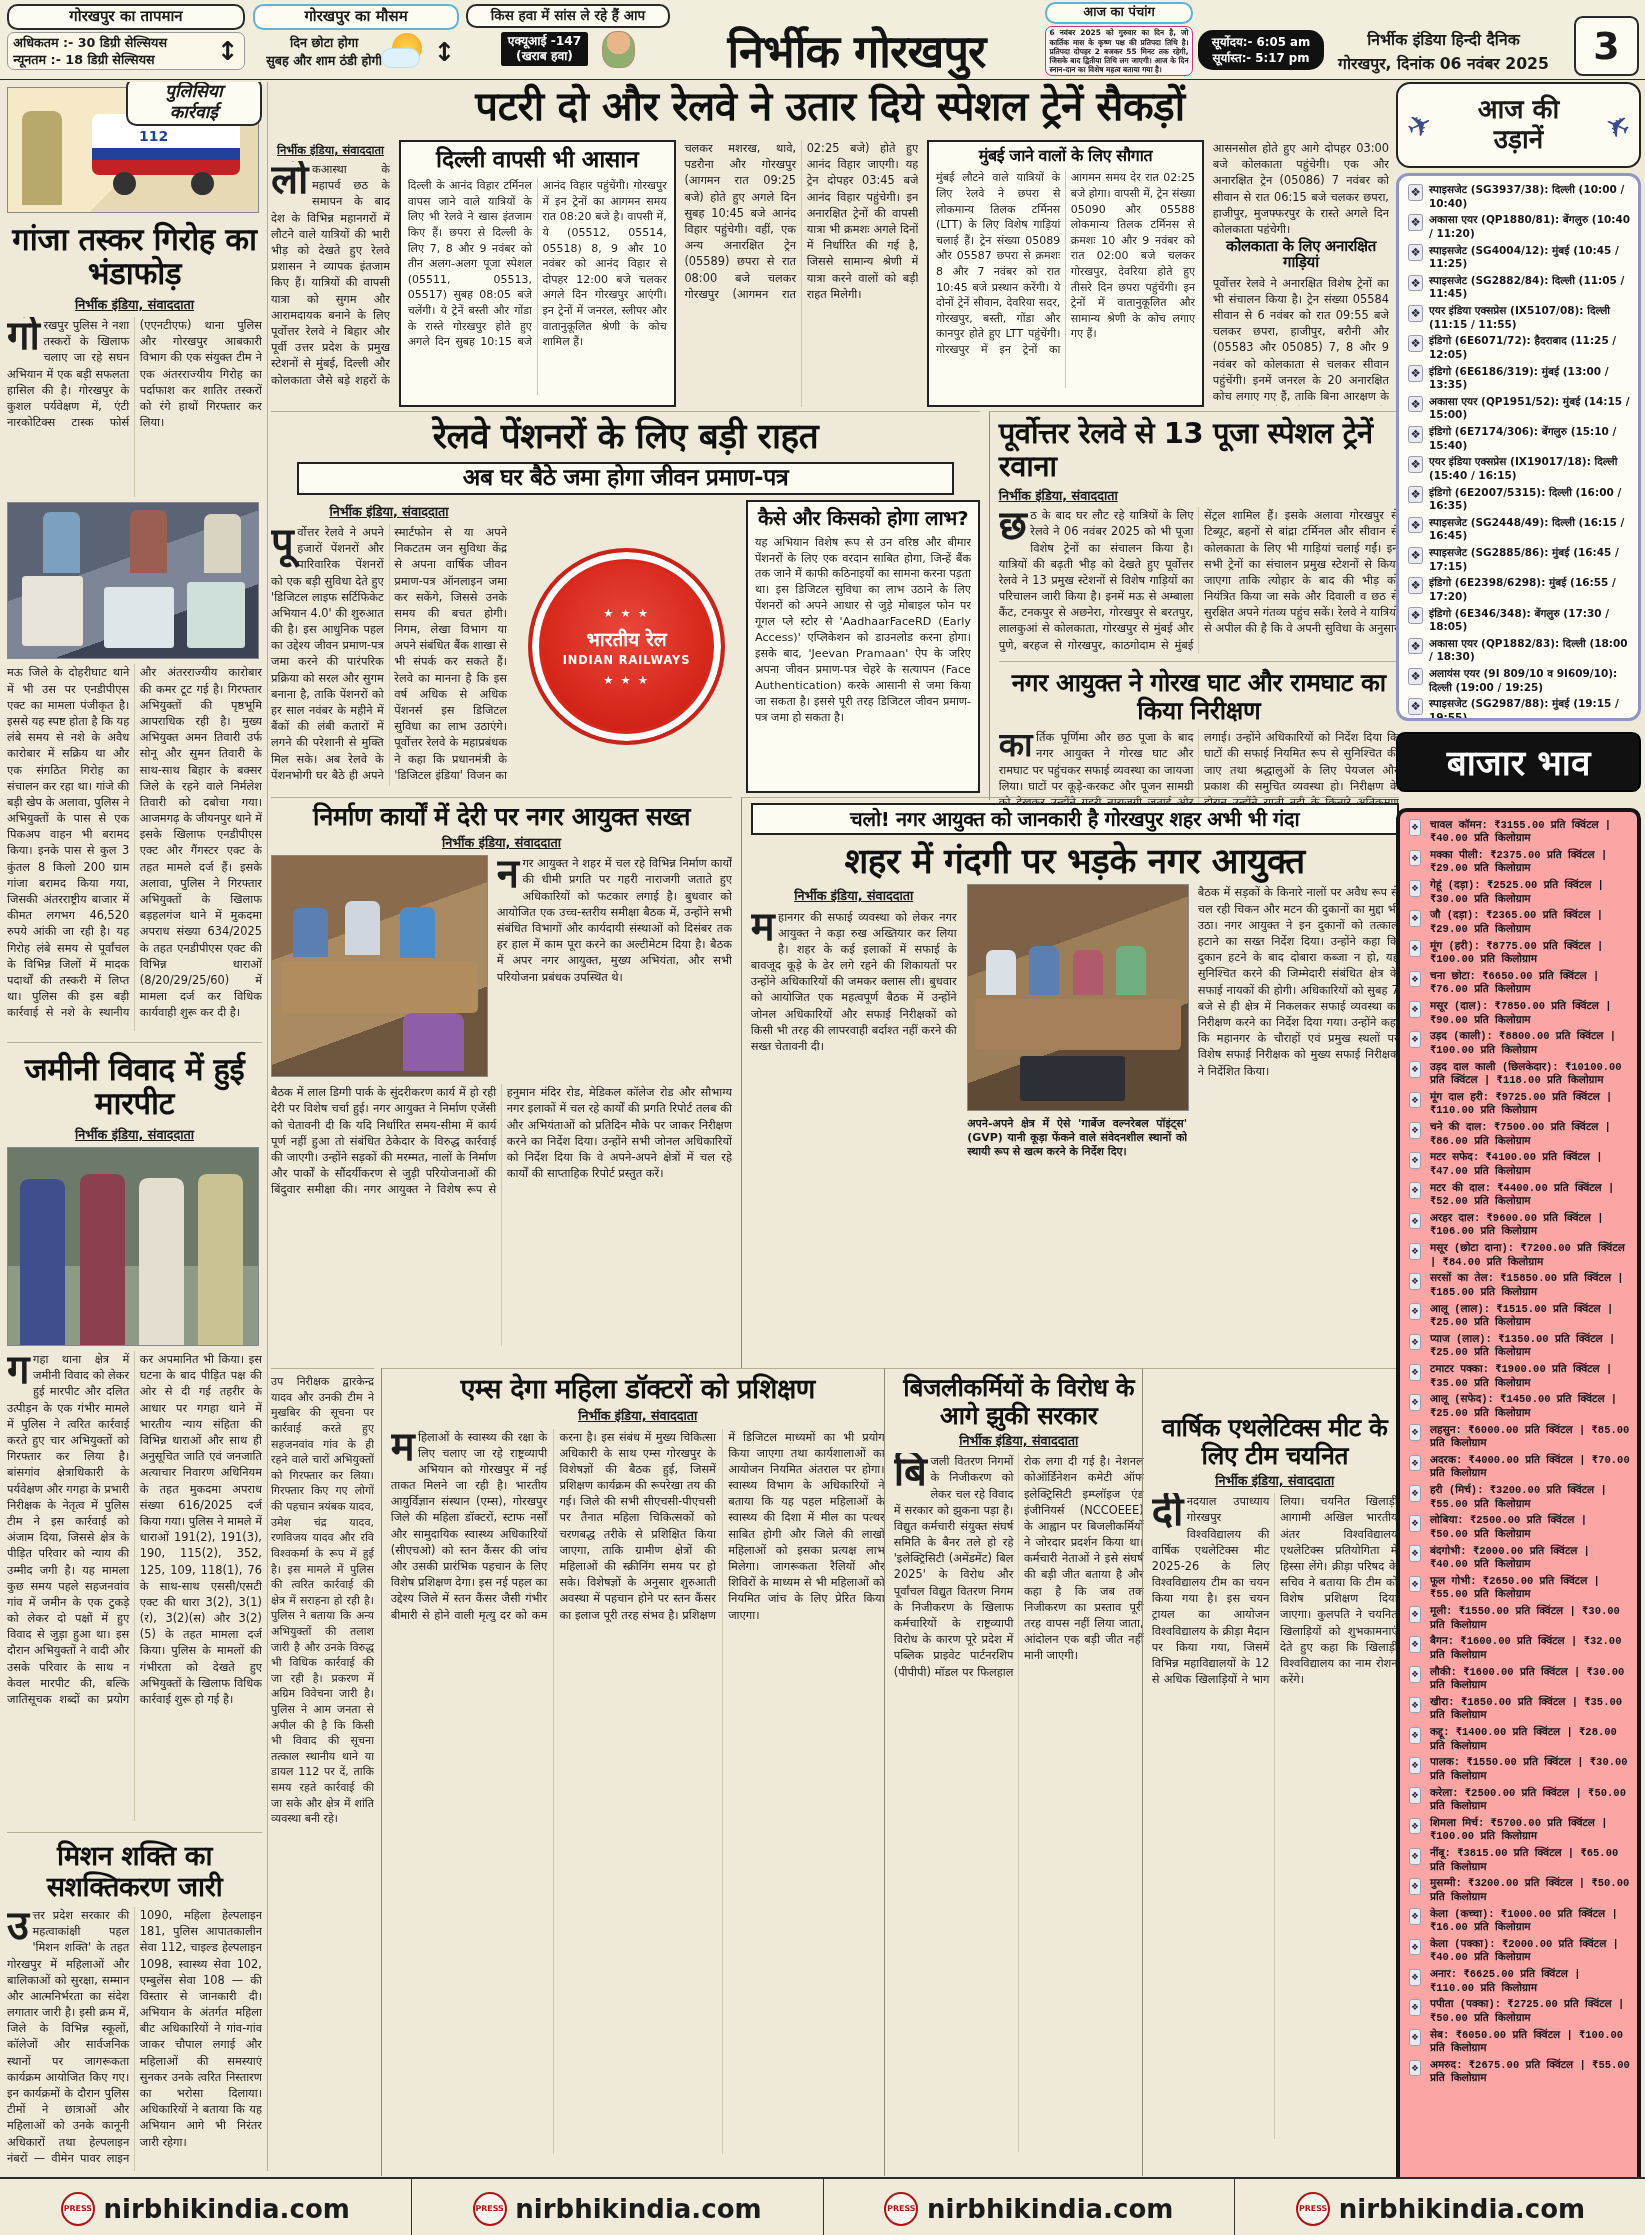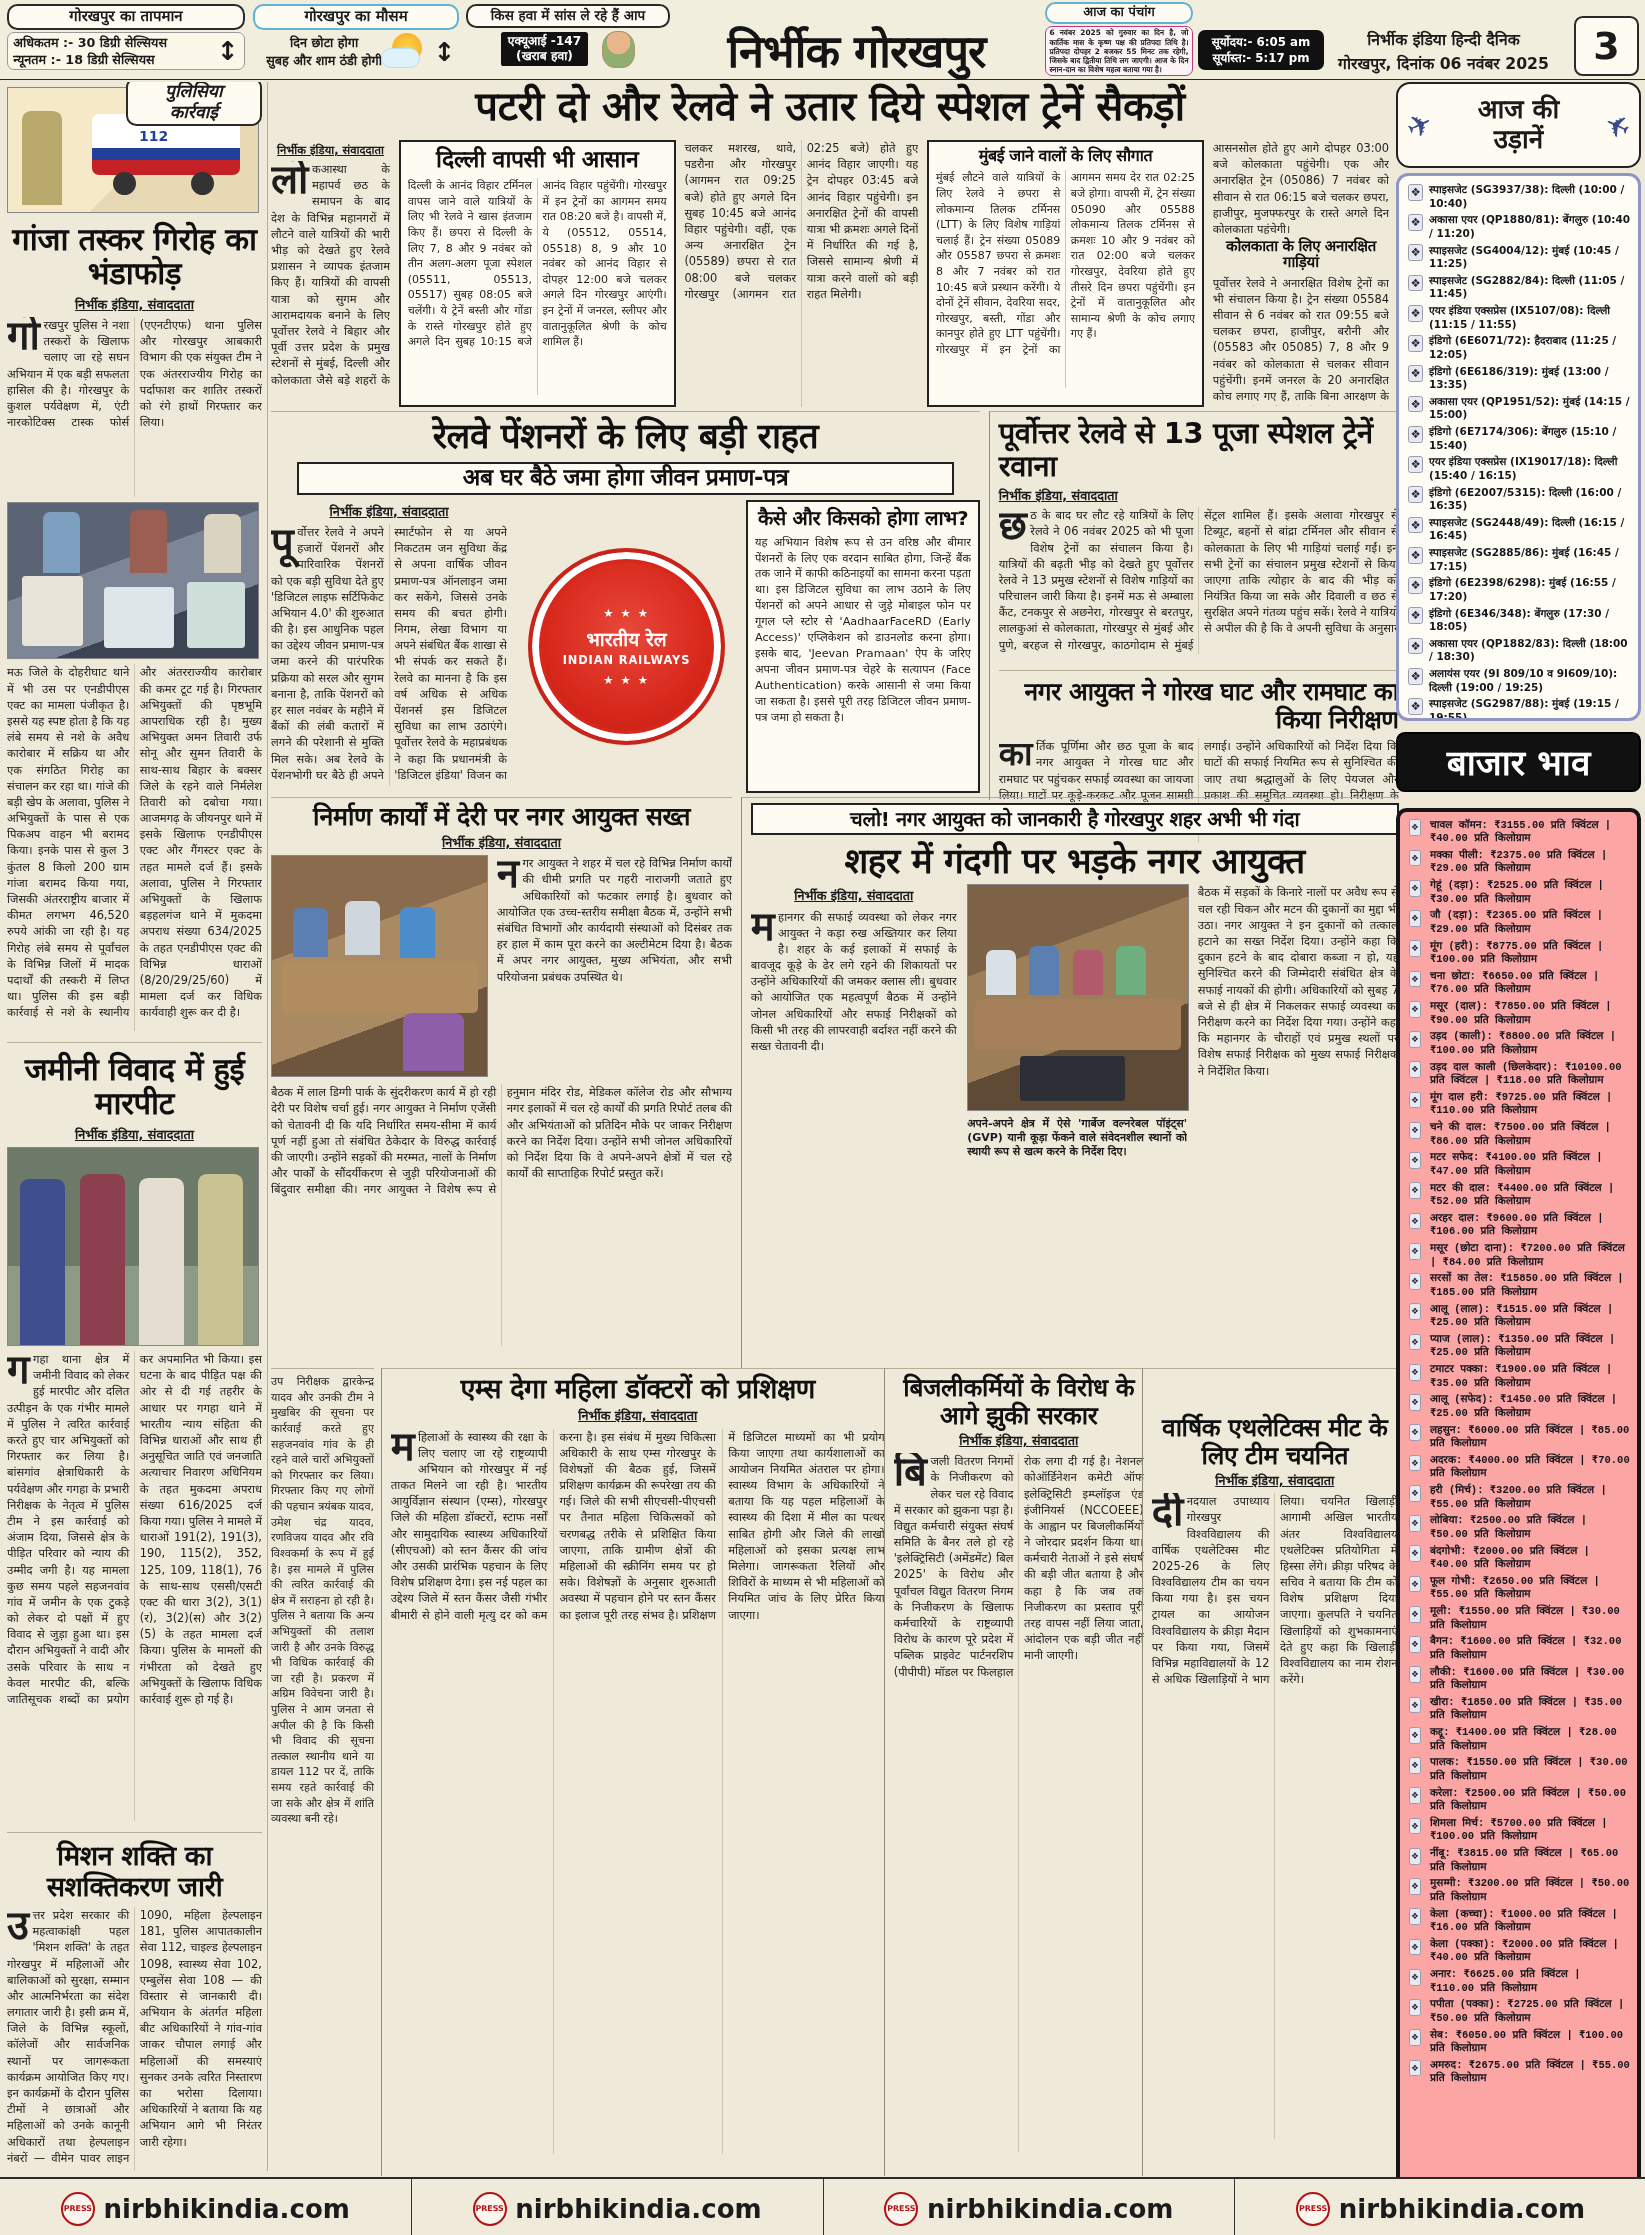--- a/index.html
+++ b/index.html
@@ -83,21 +83,21 @@
       </div>
     </div>
 
     <div class="abs" style="left:673px;top:19px;width:367px;text-align:center;font-size:45px;font-weight:900;letter-spacing:-0.9px;color:#141414;">निर्भीक गोरखपुर</div>
 
     <div class="abs" style="left:1045px;top:1.7px;width:148px;">
       <div class="tab" style="font-size:13px;border-color:#5fb3d6;padding:1.7px 5.2px;">आज का पंचांग</div>
       <div style="margin-top:1.7px;height:45px;overflow:hidden;border:1.7px solid #c2397e;border-radius:7px;background:#fdf4f8;font-size:7.4px;line-height:1.25;padding:1.7px 3.5px;text-align:justify;font-weight:600;">6 नवंबर 2025 को गुरुवार का दिन है, जो कार्तिक मास के कृष्ण पक्ष की प्रतिपदा तिथि है। प्रतिपदा दोपहर 2 बजकर 55 मिनट तक रहेगी, जिसके बाद द्वितीया तिथि लग जाएगी। आज के दिन स्नान-दान का विशेष महत्व बताया गया है।</div>
     </div>
 
-    <div class="abs blackchip" style="left:1198px;top:30px;width:119px;padding:3.5px 3.5px;font-size:11.8px;line-height:1.4;border-radius:7px;">
+    <div class="abs blackchip" style="left:1198px;top:30px;width:119px;padding:3.5px 3.5px;font-size:11.8px;line-height:1.4;border-radius:15px;">
       <div>सूर्योदय:- 6:05 am</div>
       <div>सूर्यास्त:- 5:17 pm</div>
     </div>
 
     <div class="abs" style="left:1324px;top:28px;width:239px;text-align:center;font-weight:bold;font-size:15.7px;line-height:1.5;">
       <div>निर्भीक इंडिया हिन्दी दैनिक</div>
       <div>गोरखपुर, दिनांक 06 नवंबर 2025</div>
     </div>
 
     <div class="abs" style="left:1574px;top:15.7px;width:61px;height:56px;background:#fdfbf2;border:2.2px solid #2a2a2a;border-radius:8.7px;display:flex;align-items:center;justify-content:center;font-size:38px;font-weight:bold;">3</div>
@@ -203,21 +203,21 @@
       </div>
     </div>
   </div>
 
   <div class="abs band vr" style="left:989px;top:411px;width:400px;height:383px;padding:5.2px 0 0 8.7px;">
     <div class="hl" style="font-size:29px;text-align:left;">पूर्वोत्तर रेलवे से 13 पूजा स्पेशल ट्रेनें रवाना</div>
     <div class="byl" style="text-align:left;margin:3.5px 0;">निर्भीक इंडिया, संवाददाता</div>
     <div class="bt b2" style="height:147px;">
       <span class="dc">छ</span><span>ठ के बाद घर लौट रहे यात्रियों के लिए रेलवे ने 06 नवंबर 2025 को भी पूजा विशेष ट्रेनों का संचालन किया है। यात्रियों की बढ़ती भीड़ को देखते हुए पूर्वोत्तर रेलवे ने 13 प्रमुख स्टेशनों से विशेष गाड़ियों का परिचालन जारी किया है। इनमें मऊ से अम्बाला कैंट, टनकपुर से अछनेरा, गोरखपुर से बरतपुर, लालकुआं से कोलकाता, गोरखपुर से मुंबई और पुणे, बरहज से गोरखपुर, काठगोदाम से मुंबई सेंट्रल शामिल हैं। इसके अलावा गोरखपुर से टिब्यूट, बहनों से बांद्रा टर्मिनल और सीवान से कोलकाता के लिए भी गाड़ियां चलाई गईं। इन सभी ट्रेनों का संचालन प्रमुख स्टेशनों से किया जाएगा ताकि त्योहार के बाद की भीड़ को नियंत्रित किया जा सके और दिवाली व छठ से सुरक्षित अपने गंतव्य पहुंच सकें। रेलवे ने यात्रियों से अपील की है कि वे अपनी सुविधा के अनुसार इन ट्रेनों का लाभ उठाएं, समय से स्टेशन पहुंचे और सुविधाओं का लाभ उठाएं।</span>
     </div>
-    <div class="hl band" style="font-size:24.5px;text-align:right;margin-top:16px;padding-top:7px;">नगर आयुक्त ने गोरख घाट और रामघाट का किया निरीक्षण</div>
+    <div class="hl band" style="font-size:24.5px;text-align:center;margin-top:7px;padding-top:7px;">नगर आयुक्त ने गोरख घाट और रामघाट का किया निरीक्षण</div>
     <div class="bt b2" style="height:105px;margin-top:5.2px;">
       <span class="dc" style="font-size:33px;">का</span><span>र्तिक पूर्णिमा और छठ पूजा के बाद नगर आयुक्त ने गोरख घाट और रामघाट पर पहुंचकर सफाई व्यवस्था का जायजा लिया। घाटों पर कूड़े-करकट और पूजन सामग्री को देखकर उन्होंने गहरी नाराजगी जताई और संबंधित सफाई निरीक्षकों को कड़ी फटकार लगाई। उन्होंने अधिकारियों को निर्देश दिया कि घाटों की सफाई नियमित रूप से सुनिश्चित की जाए तथा श्रद्धालुओं के लिए पेयजल और प्रकाश की समुचित व्यवस्था हो। निरीक्षण के दौरान उन्होंने राप्ती नदी के किनारे अतिक्रमण हटाने के भी निर्देश दिए, ताकि घाटों पर स्वच्छता एवं सुविधाओं का समुचित विकास हो सके।</span>
     </div>
   </div>
 
   <div class="abs band" style="left:271px;top:797px;width:461px;height:566px;padding-top:5.2px;">
     <div class="hl" style="font-size:25px;">निर्माण कार्यों में देरी पर नगर आयुक्त सख्त</div>
     <div class="byl">निर्भीक इंडिया, संवाददाता</div>
     <div style="display:flex;gap:8.7px;">
       <div class="ph" style="width:215px;height:220px;flex:none;background:linear-gradient(160deg,#8a6b4e 0 35%,#a98a63 35% 70%,#6e553d 70% 100%);">

